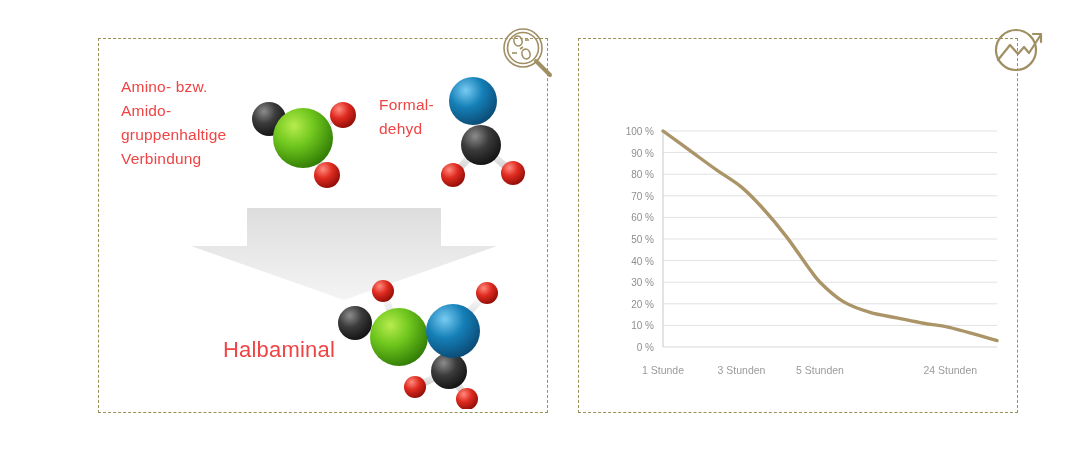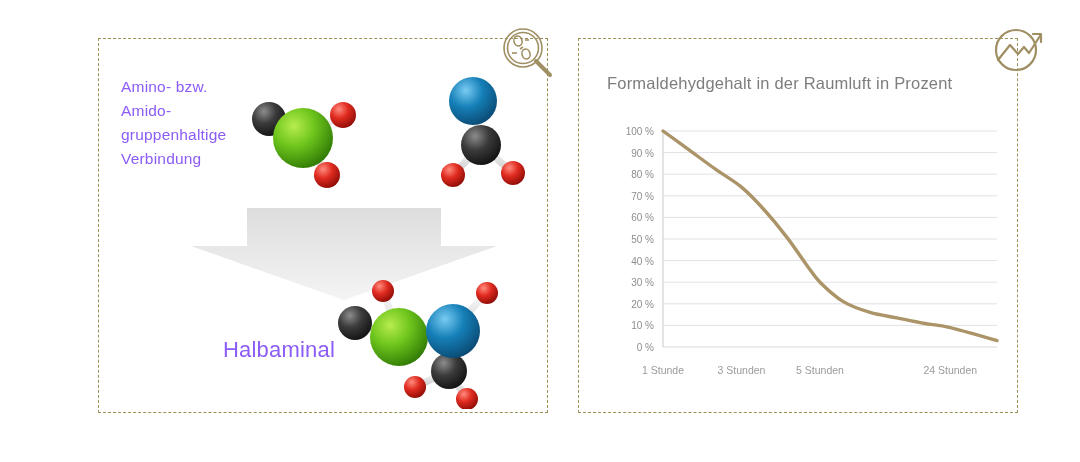--- a/index.html
+++ b/index.html
@@ -9,21 +9,21 @@
   .panel{position:absolute;border:1px dashed #9a9157;box-sizing:border-box;}
   #left-panel{left:98px;top:38px;width:450px;height:375px;}
   #right-panel{left:578px;top:38px;width:440px;height:375px;}
 
   
   .corner-icon{position:absolute;z-index:6;}
   #magnifier-icon{left:498px;top:24px;width:62px;height:62px;}
   #trend-icon{left:988px;top:20px;width:62px;height:62px;}
 
   
-  .lbl{position:absolute;color:#8b5cf6;font-size:15.5px;line-height:24px;
+  .lbl{position:absolute;color:#ef4444;font-size:15.5px;line-height:24px;
        letter-spacing:.2px;white-space:pre;}
   #amino-label{left:120px;top:74px;}
   #formaldehyd-label{left:378px;top:92px;}
   #halbaminal-label{left:222px;top:337px;font-size:22px;}
 
   
   #reaction-arrow{position:absolute;left:188px;top:207px;width:310px;height:92px;}
 
   
   .molecule{position:absolute;}
@@ -40,20 +40,22 @@
 </head>
 <body>
 
 <div class="panel" id="left-panel">
 
   <div class="lbl" id="amino-label" style="left:22px;top:36px;">Amino- bzw.
 Amido-
 gruppenhaltige
 Verbindung</div>
 
+  <div class="lbl" id="formaldehyd-label" style="left:280px;top:54px;">Formal-
+dehyd</div>
 
   <svg class="molecule" id="molecule-amino" style="left:140px;top:44px;" viewBox="0 0 128 112">
     <defs>
       <radialGradient id="gGreen" cx="35%" cy="30%" r="75%">
         <stop offset="0%" stop-color="#b7ec4e"></stop>
           <stop offset="45%" stop-color="#6fc61d"></stop>
         <stop offset="100%" stop-color="#2f7a05"></stop>
       </radialGradient>
       <radialGradient id="gDark" cx="35%" cy="28%" r="78%">
         <stop offset="0%" stop-color="#8c8c8c"></stop>
@@ -139,21 +141,20 @@
     <ellipse cx="20" cy="17" rx="4" ry="5" transform="rotate(-18 20 17)"></ellipse>
     <ellipse cx="28" cy="30" rx="4" ry="5" transform="rotate(-18 28 30)"></ellipse>
     <line x1="27" y1="16" x2="31" y2="16"></line>
     <line x1="14" y1="29" x2="19" y2="29"></line>
     <line x1="22" y1="25" x2="25" y2="23"></line>
   </g>
 </svg>
 
 <div class="panel" id="right-panel">
 
-  <div id="chart-title" style="left:28px;top:35px;">Formaldehydgehalt in der Raumluft in Prozent</div>
 
   <div id="chart-area" style="left:22px;top:80px;text-align:center;">
     <svg id="chart-svg" width="400" height="265" viewBox="0 0 400 265">
         <line x1="62" y1="12" x2="396" y2="12" stroke="#e2e2e6" stroke-width="1"></line>
         <text x="53" y="16" text-anchor="end" font-family="&quot;Liberation Sans&quot;,sans-serif" font-size="10" fill="#8e8e8e">100 %</text>
         <line x1="62" y1="33.599999999999994" x2="396" y2="33.599999999999994" stroke="#e2e2e6" stroke-width="1"></line>
         <text x="53" y="37.599999999999994" text-anchor="end" font-family="&quot;Liberation Sans&quot;,sans-serif" font-size="10" fill="#8e8e8e">90 %</text>
         <line x1="62" y1="55.19999999999999" x2="396" y2="55.19999999999999" stroke="#e2e2e6" stroke-width="1"></line>
         <text x="53" y="59.19999999999999" text-anchor="end" font-family="&quot;Liberation Sans&quot;,sans-serif" font-size="10" fill="#8e8e8e">80 %</text>
         <line x1="62" y1="76.80000000000001" x2="396" y2="76.80000000000001" stroke="#e2e2e6" stroke-width="1"></line>

